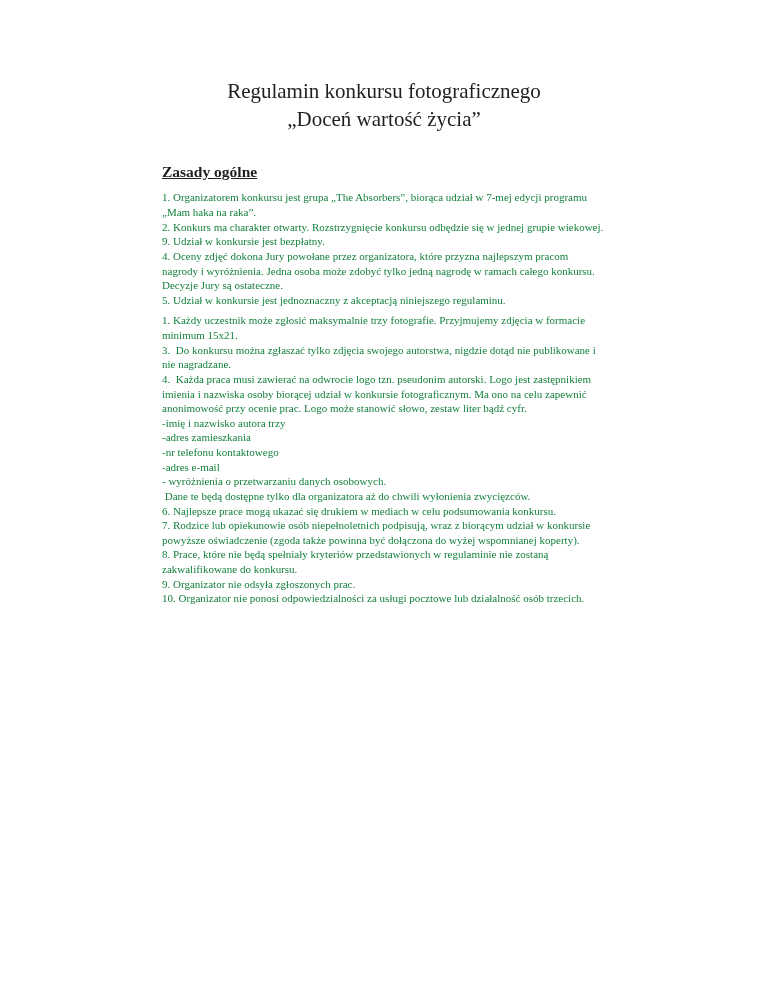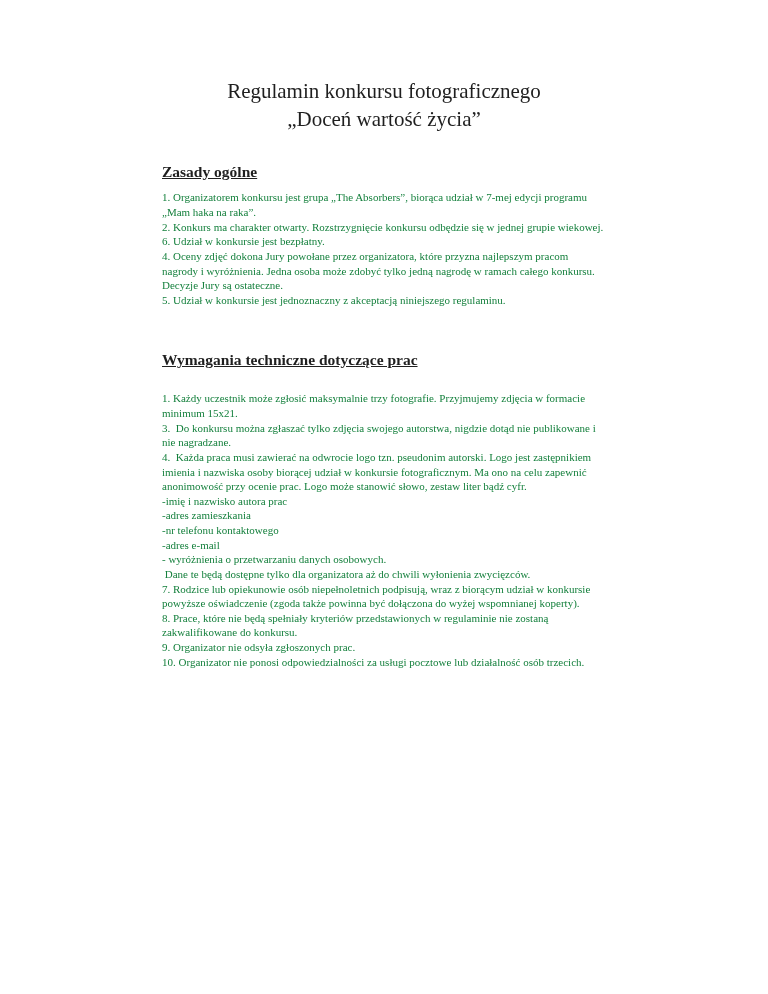--- a/index.html
+++ b/index.html
@@ -57,38 +57,38 @@
   <h1 class="doc-title">
     <span>Regulamin konkursu fotograficznego</span><br>
     <span>„Doceń wartość życia”</span>
   </h1>
 
   <section class="section-1">
     <h2 class="section-heading">Zasady ogólne</h2>
     <div class="items">
       <p>1. Organizatorem konkursu jest grupa „The Absorbers”, biorąca udział w 7-mej edycji programu „Mam haka na raka”.</p>
       <p>2. Konkurs ma charakter otwarty. Rozstrzygnięcie konkursu odbędzie się w jednej grupie wiekowej.</p>
-      <p>6. Udział w konkursie jest bezpłatny.</p>
+      <p>9. Udział w konkursie jest bezpłatny.</p>
       <p>4. Oceny zdjęć dokona Jury powołane przez organizatora, które przyzna najlepszym pracom nagrody i wyróżnienia. Jedna osoba może zdobyć tylko jedną nagrodę w ramach całego konkursu. Decyzje Jury są ostateczne.</p>
       <p>5. Udział w konkursie jest jednoznaczny z akceptacją niniejszego regulaminu.</p>
     </div>
   </section>
 
   <section class="section-2">
-    <h2 class="section-heading">Wymagania techniczne dotyczące prac</h2>
     <div class="items">
       <p>1. Każdy uczestnik może zgłosić maksymalnie trzy fotografie. Przyjmujemy zdjęcia w formacie minimum 15x21.</p>
       <p>3.  Do konkursu można zgłaszać tylko zdjęcia swojego autorstwa, nigdzie dotąd nie publikowane i nie nagradzane.</p>
       <p>4.  Każda praca musi zawierać na odwrocie logo tzn. pseudonim autorski. Logo jest zastępnikiem imienia i nazwiska osoby biorącej udział w konkursie fotograficznym. Ma ono na celu zapewnić anonimowość przy ocenie prac. Logo może stanowić słowo, zestaw liter bądź cyfr.</p>
-      <p>-imię i nazwisko autora prac</p>
+      <p>-imię i nazwisko autora trzy</p>
       <p>-adres zamieszkania</p>
       <p>-nr telefonu kontaktowego</p>
       <p>-adres e-mail</p>
       <p>- wyróżnienia o przetwarzaniu danych osobowych.</p>
       <p> Dane te będą dostępne tylko dla organizatora aż do chwili wyłonienia zwycięzców.</p>
+      <p>6. Najlepsze prace mogą ukazać się drukiem w mediach w celu podsumowania konkursu.</p>
       <p>7. Rodzice lub opiekunowie osób niepełnoletnich podpisują, wraz z biorącym udział w konkursie powyższe oświadczenie (zgoda także powinna być dołączona do wyżej wspomnianej koperty).</p>
       <p>8. Prace, które nie będą spełniały kryteriów przedstawionych w regulaminie nie zostaną zakwalifikowane do konkursu.</p>
       <p>9. Organizator nie odsyła zgłoszonych prac.</p>
       <p>10. Organizator nie ponosi odpowiedzialności za usługi pocztowe lub działalność osób trzecich.</p>
     </div>
   </section>
 
 </div>
 
 </body></html>

